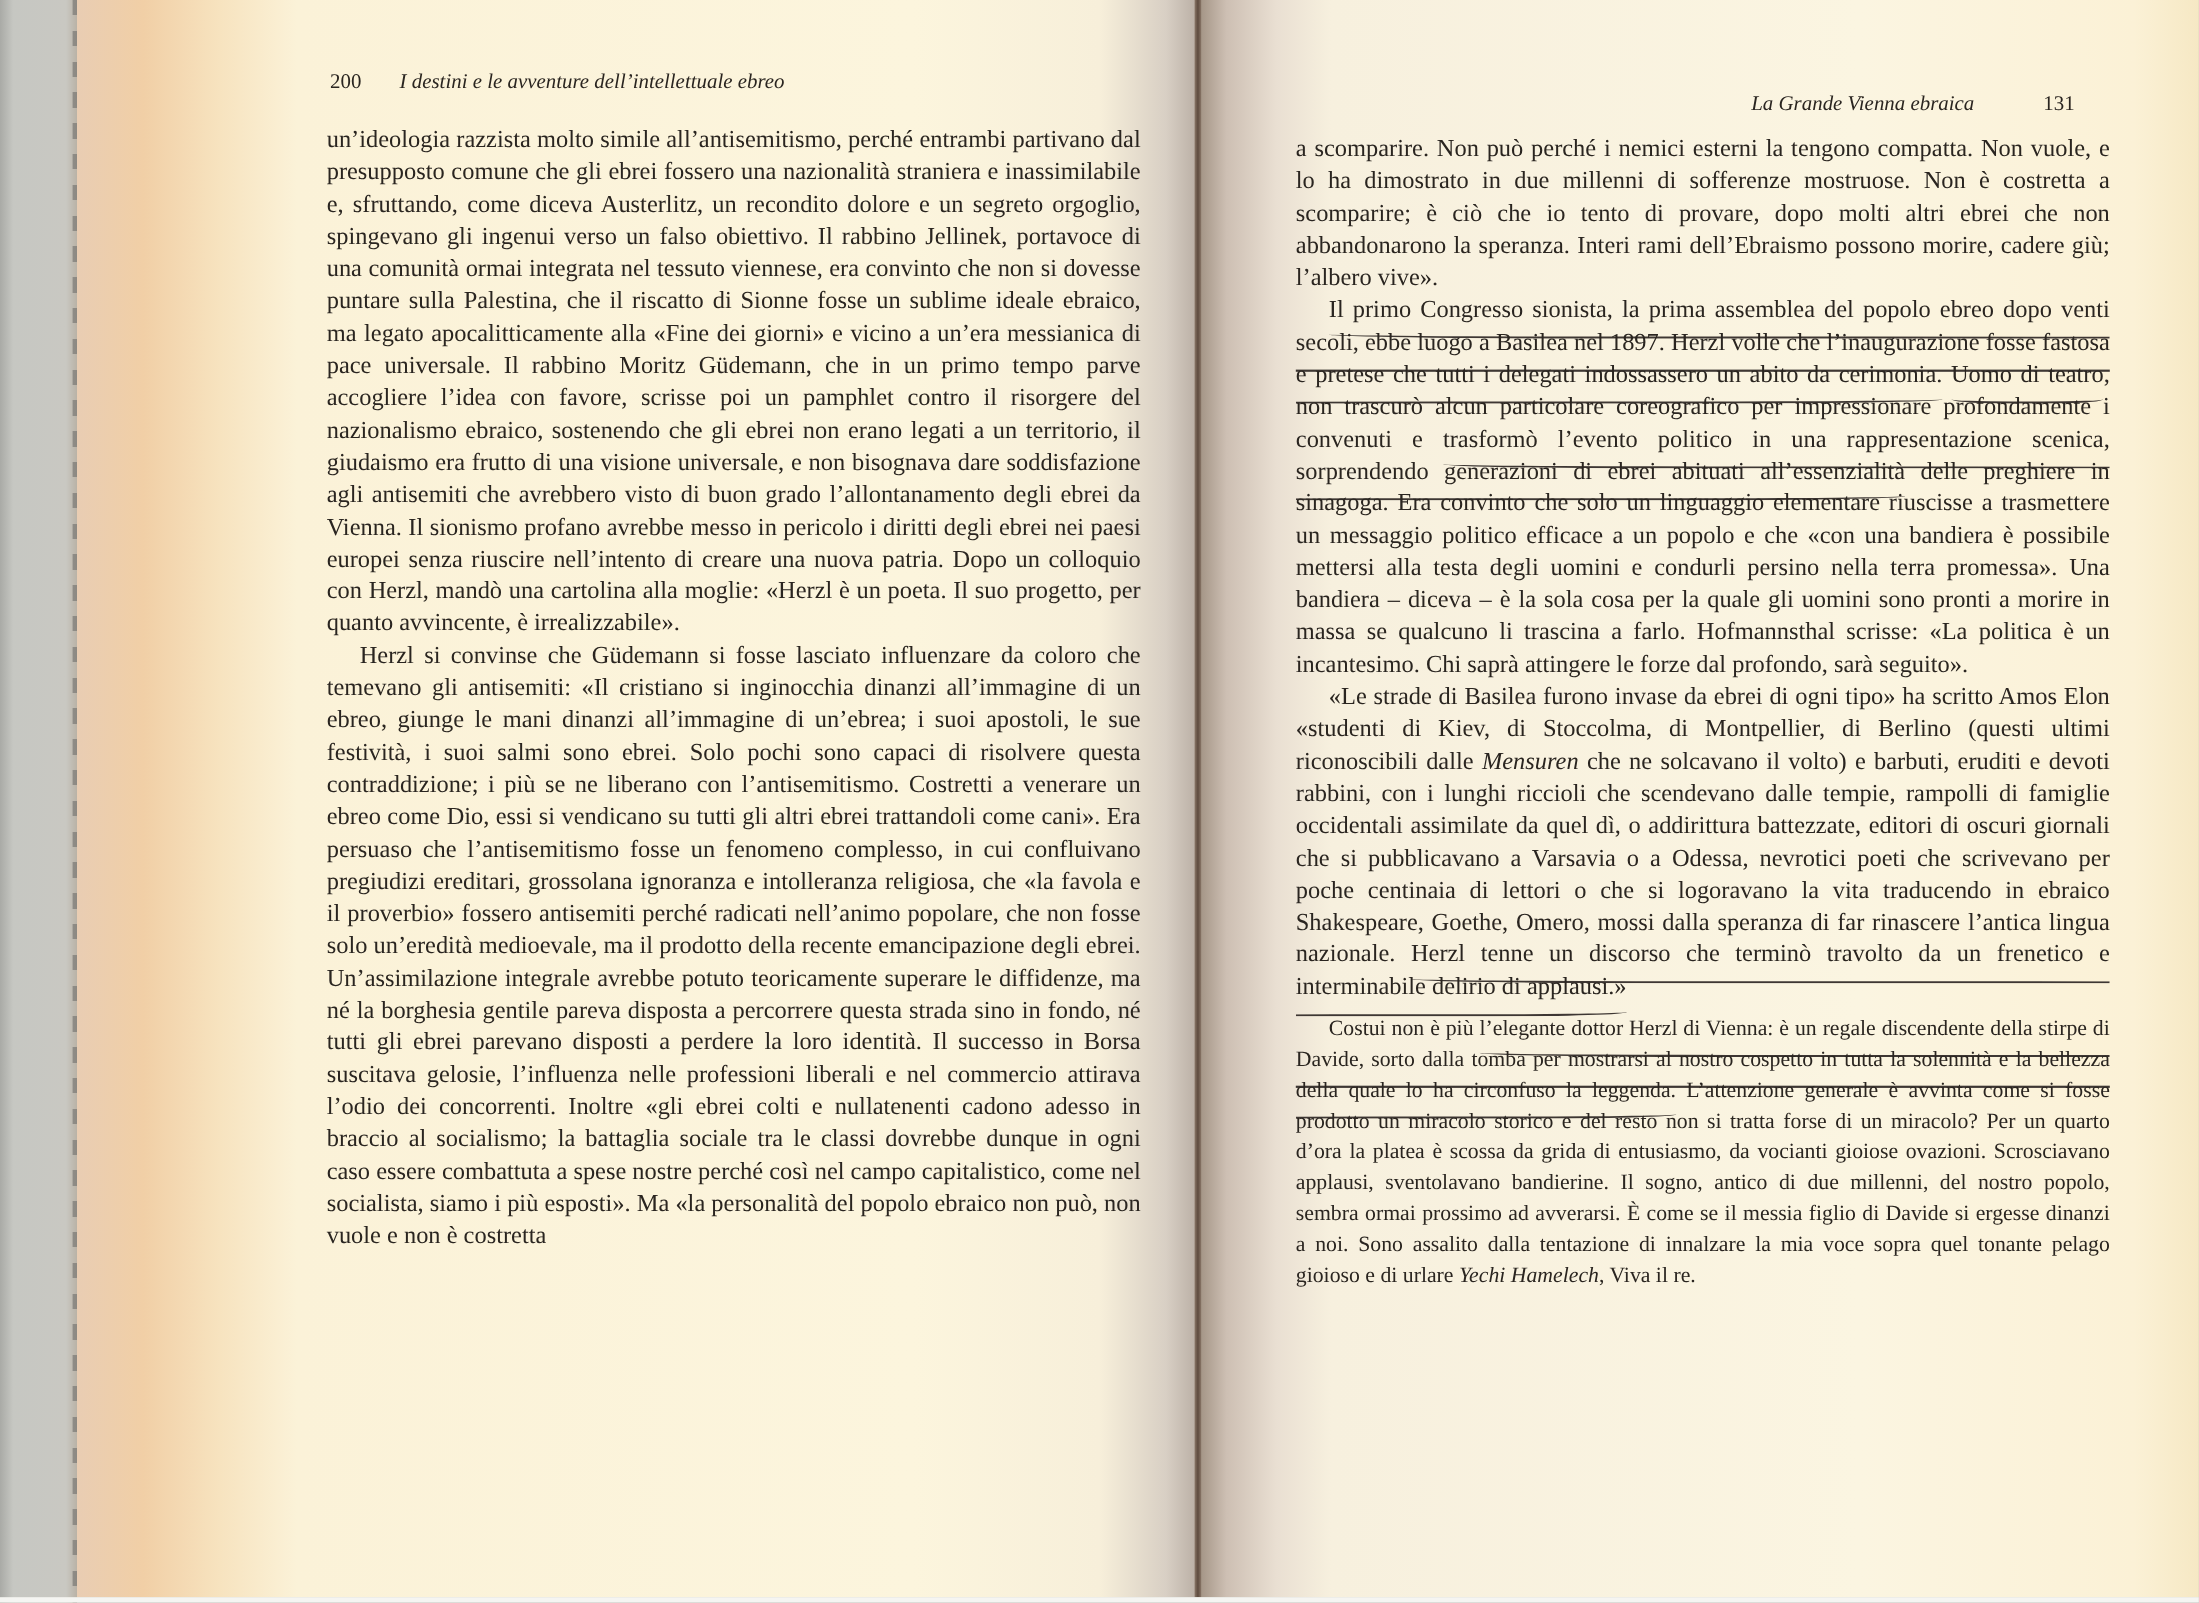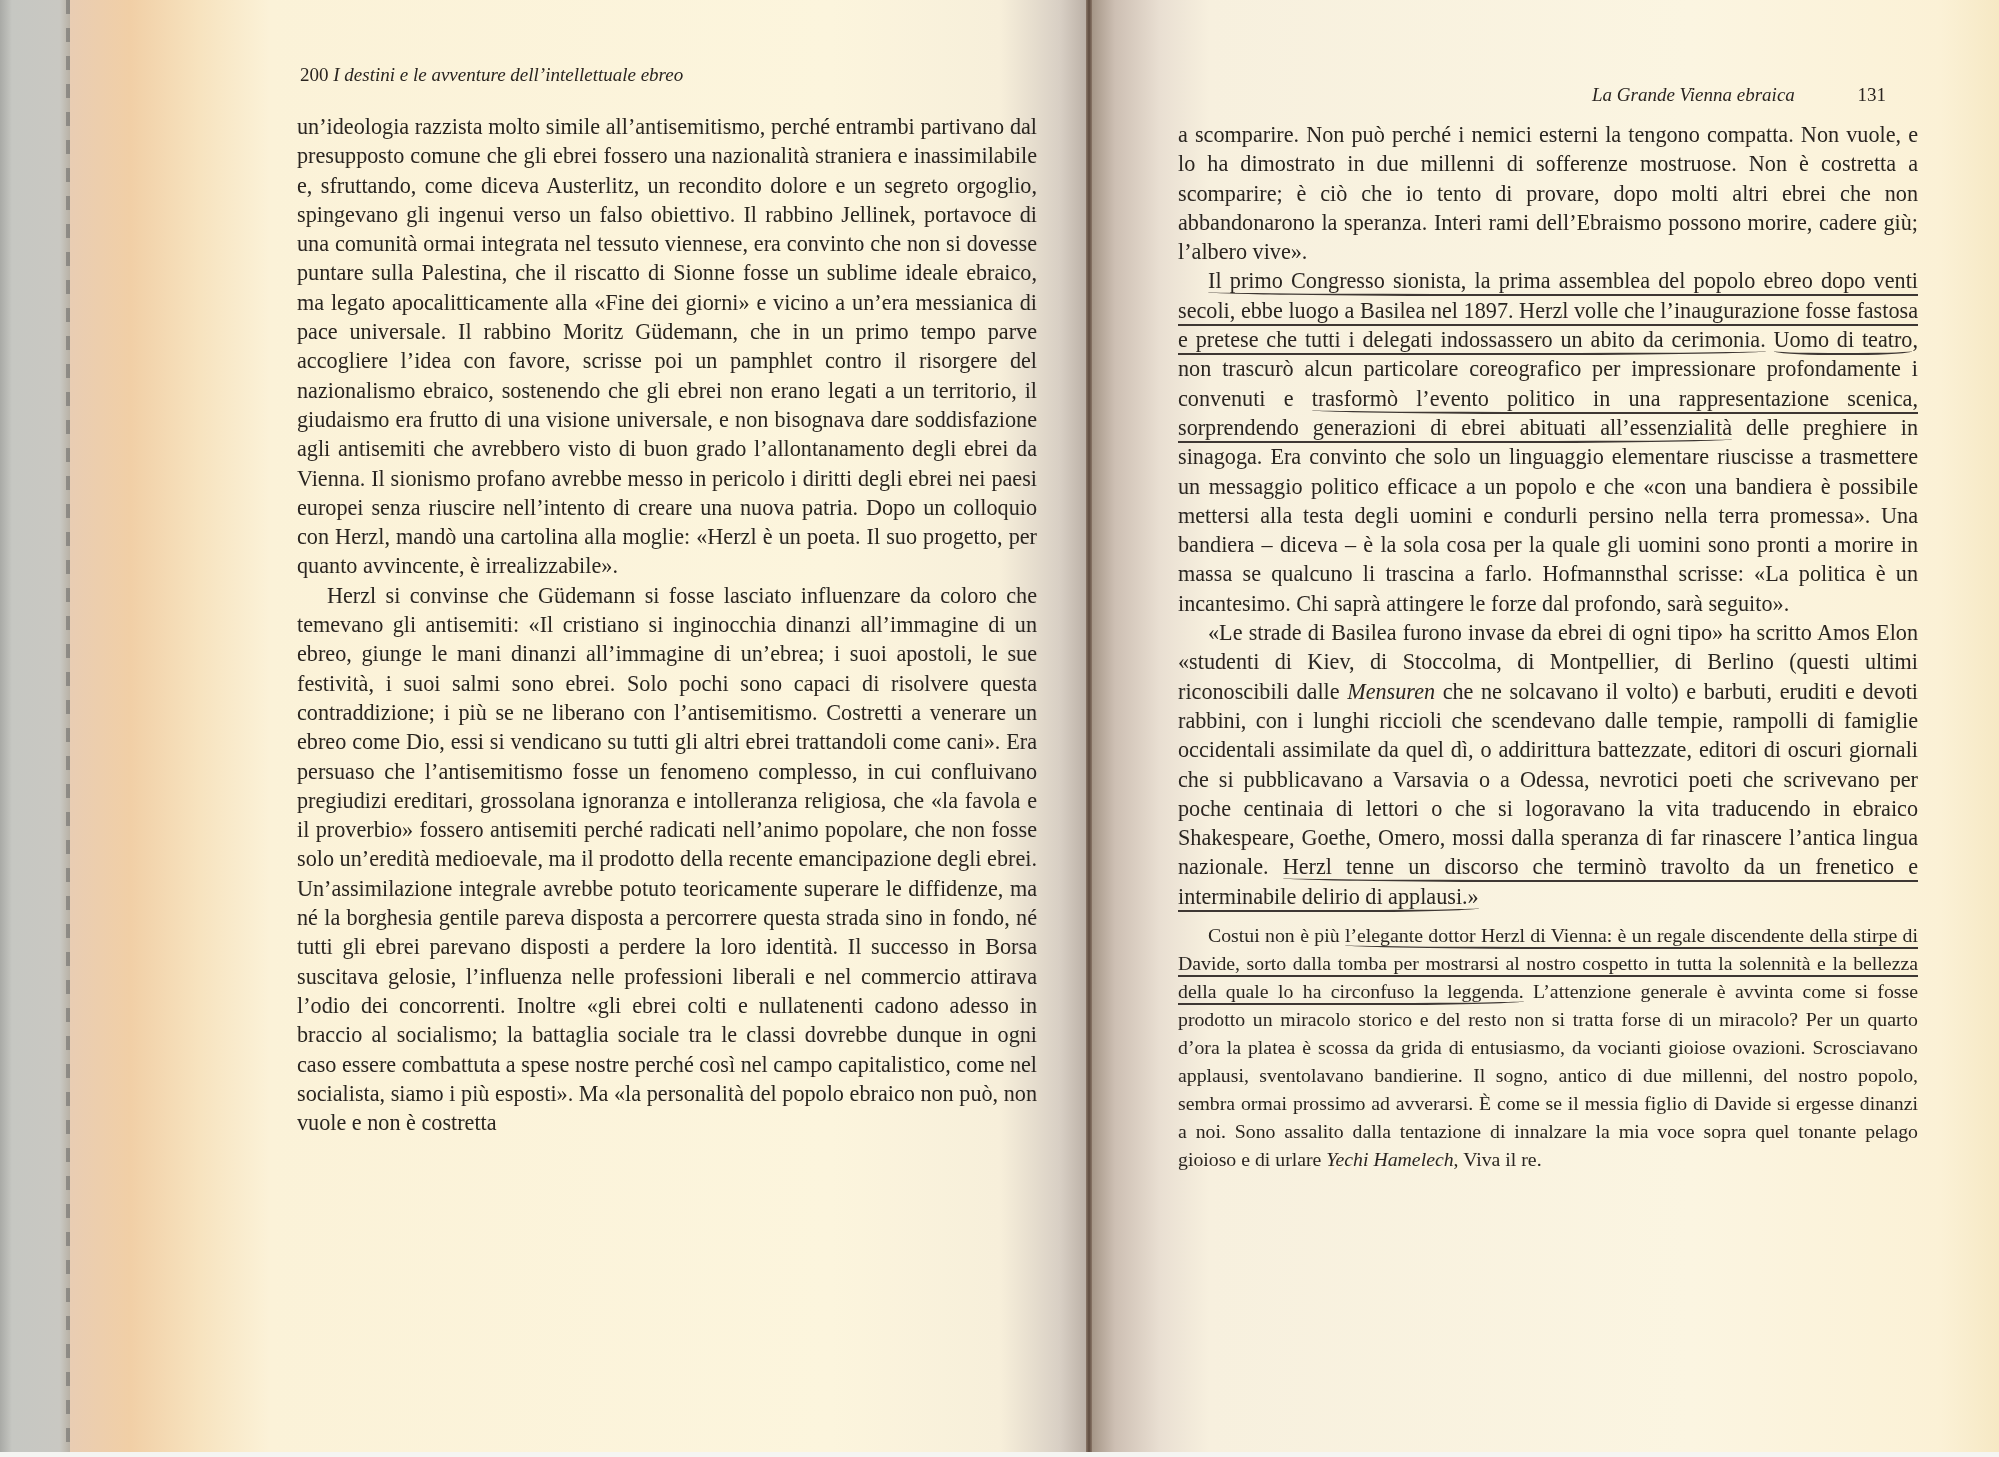--- a/index.html
+++ b/index.html
@@ -33,35 +33,35 @@
   .gutter-line {
     position: absolute; left: 1086px; top: 0; width: 6px; height: 1452px;
     background: linear-gradient(90deg, #8a7768, #5d4a3e, #8a7768);
   }
   .bottom-strip { position: absolute; left: 0; top: 1452px; width: 1999px; height: 5px; background: #f5f5f2; }
 
   .header { position: absolute; font-size: 19px; white-space: nowrap; }
   .header .num { font-size: 19px; }
   .header .title { font-style: italic; font-size: 19px; }
   .left-header { left: 300px; top: 64px; }
-  .left-header .title { }
+  .left-header .title { margin-left: 30px; }
   .right-header { left: 1592px; top: 84px; }
   .right-header .num { margin-left: 58px; }
 
   .text {
     position: absolute; font-size: 22.2px; line-height: 29.3px;
     text-align: justify; hyphens: none;
   }
   .text p { margin: 0; }
   .text p.indent { text-indent: 30px; }
   .left-text { left: 297px; top: 112px; width: 740px; }
   .right-text { left: 1178px; top: 120px; width: 740px; }
   .quote-block { font-size: 19.8px; line-height: 28px; margin-top: 10px !important; }
 
-  .ul { border-bottom: 2px solid #3e3733; padding-bottom: 1px; border-radius: 0 0 40% 40% / 0 0 4px 4px; }
+  .ul { border-bottom: 2px solid #3e3733; padding-bottom: 13px; border-radius: 0 0 40% 40% / 0 0 4px 4px; }
   .it { font-style: italic; }
 </style>
 </head>
 <body>
 
 <div class="spread">
   <div class="scanner-edge">
     <div class="stitch"></div>
   </div>
 

